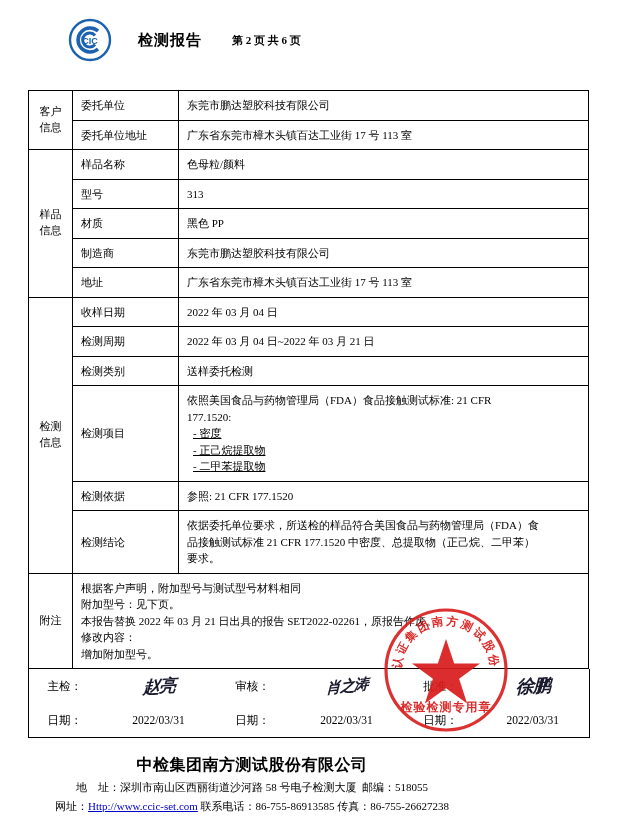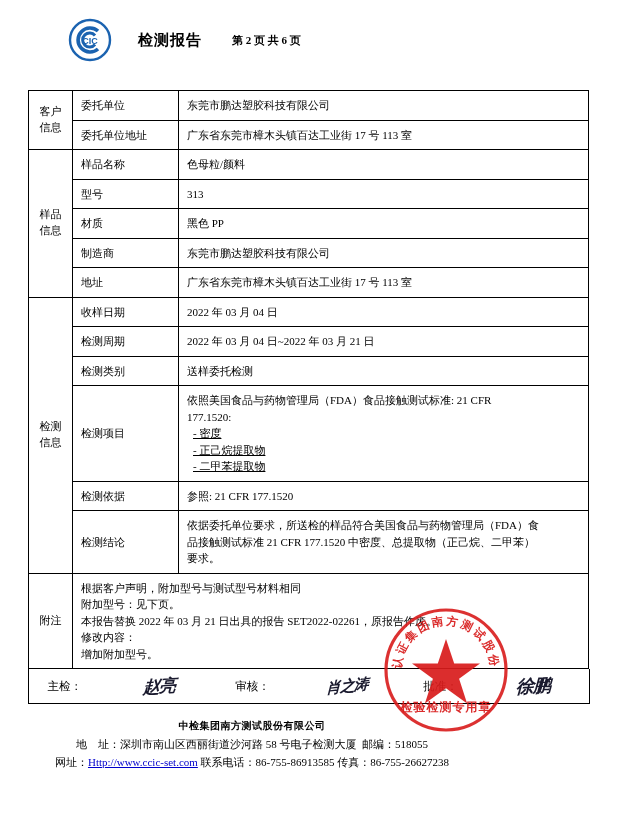--- a/index.html
+++ b/index.html
@@ -150,21 +150,21 @@
 
   
   .footer {
     text-align: center;
     margin-top: 14px;
     font-size: 11px;
     line-height: 1.65;
   }
   .footer .co {
     font-weight: bold;
-    font-size: 10px;
+    font-size: 16px;
     letter-spacing: 0.5px;
   }
   .u { text-decoration: underline; color: #0000cc; }
 </style>
 </head>
 <body>
 
 <div class="page">
 
   <div class="header">
@@ -292,20 +292,28 @@
       </colgroup>
       <tbody>
         <tr>
           <td class="sig-lbl">主检：</td>
           <td class="sig-val"><span class="hand">赵亮</span></td>
           <td class="sig-lbl">审核：</td>
           <td class="sig-val"><span class="hand h2">肖之涛</span></td>
           <td class="sig-lbl">批准：</td>
           <td class="sig-val"><span class="hand h3">徐鹏</span></td>
         </tr>
+        <tr>
+          <td class="sig-lbl">日期：</td>
+          <td class="sig-val">2022/03/31</td>
+          <td class="sig-lbl">日期：</td>
+          <td class="sig-val">2022/03/31</td>
+          <td class="sig-lbl">日期：</td>
+          <td class="sig-val">2022/03/31</td>
+        </tr>
       </tbody>
     </table>
 
     <div class="seal">
       <svg width="126" height="126" viewBox="0 0 126 126">
         <defs>
           <path id="arcTop" d="M 18,63 A 45,45 0 0 1 108,63" fill="none"></path>
         </defs>
         <circle cx="63" cy="63" r="60" fill="none" stroke="#d81b1b" stroke-width="3.2" opacity="0.9"></circle>
         <text font-family="Liberation Serif, serif" font-size="11.5" fill="#d81b1b" opacity="0.92" font-weight="bold">

